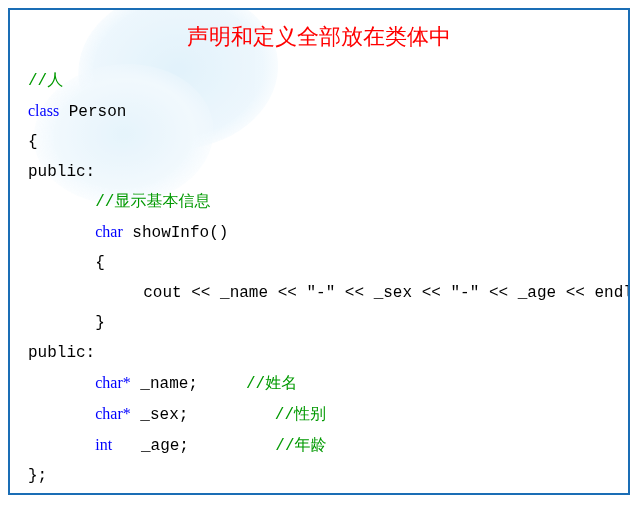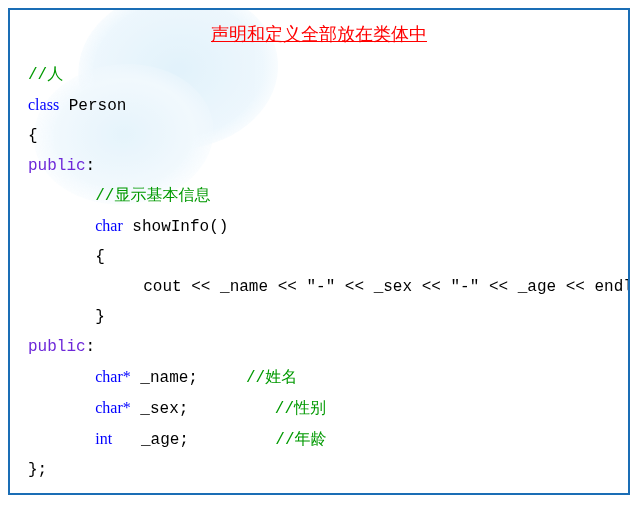--- a/index.html
+++ b/index.html
@@ -43,36 +43,35 @@
     width: 180px; height: 140px;
     background: radial-gradient(ellipse at center, #c8e7f8 0%, #e2f2fc 55%, rgba(226,242,252,0) 78%);
   }
   .content {
     position: relative;
     z-index: 1;
   }
   .title {
     text-align: center;
     color: #ff0000;
-    font-size: 18px;
+    font-size: 22px;
     margin: 0 0 14px 0;
     font-weight: normal;
-    text-decoration: underline;
   }
   .code {
     font-family: Consolas, "Courier New", monospace;
     font-size: 16px;
     line-height: 30px;
     color: #000000;
     white-space: pre;
   }
   .cm  { color: #009900; }      
   .kw  { color: #0000ff; font-family: Liberation Serif, serif; }
   .nm  { color: #000000; font-weight: normal; margin-top: 8px; }
-  .acc { color: #6d28d9; }
+  .acc { color: #000000; }
 </style>
 </head>
 <body>
 
 <div class="frame">
   <div class="watermark"></div>
   <div class="content">
     <div class="title">声明和定义全部放在类体中</div>
 
     <div class="code"><span class="cm">//人</span>

